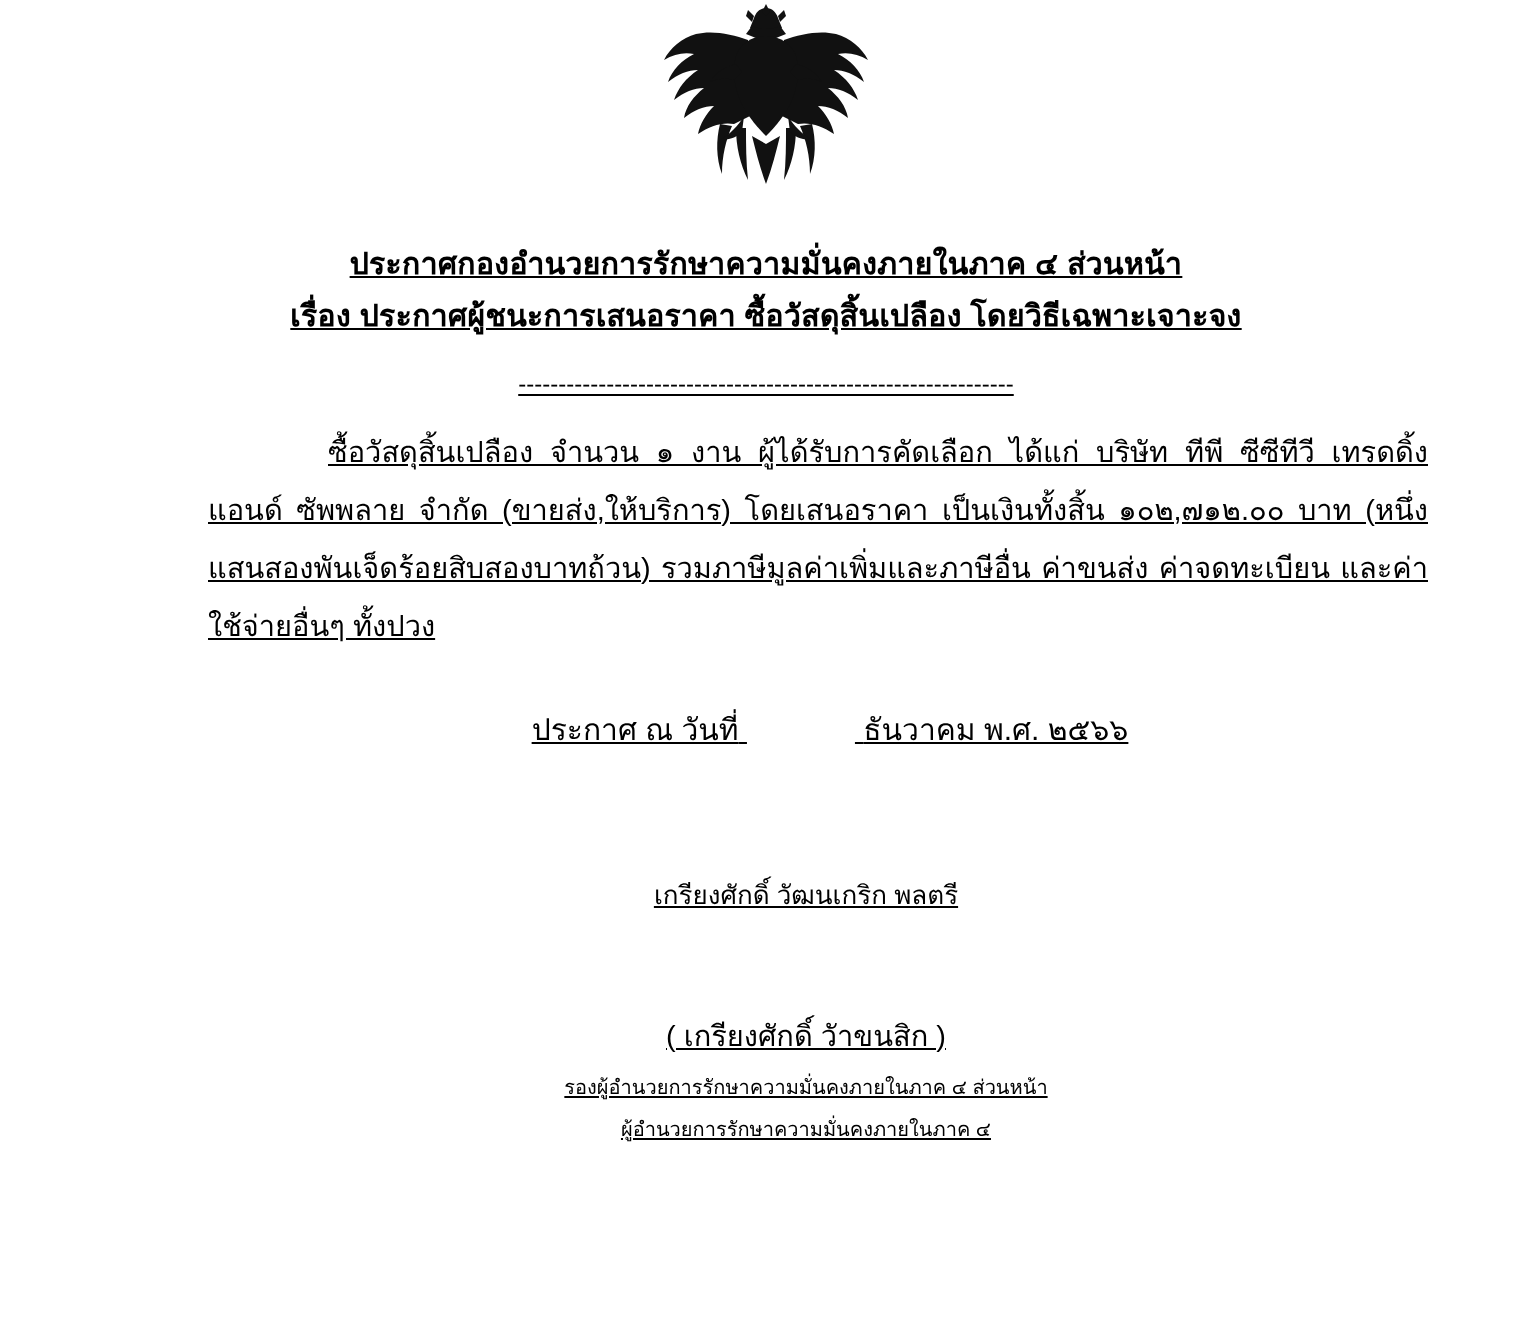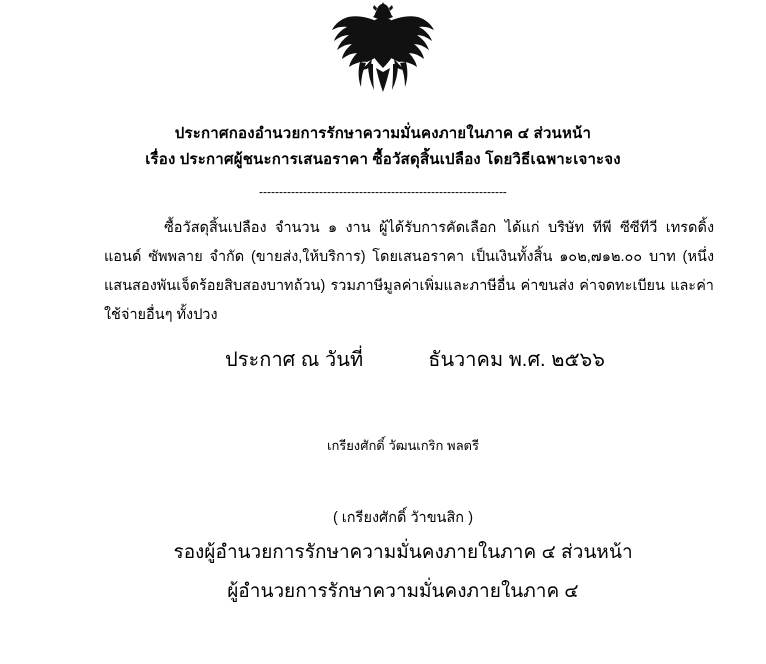--- a/index.html
+++ b/index.html
@@ -13,20 +13,21 @@
     font-family: "Liberation Sans", "DejaVu Sans", sans-serif;
     color: #000000;
     overflow: hidden;
   }
   .page {
     position: relative;
     width: 766px;
     height: 580px;
     box-sizing: border-box;
     padding: 0 40px;
+    text-decoration: underline;
   }
   .emblem-wrap {
     width: 100%;
     display: flex;
     justify-content: center;
     align-items: flex-start;
     padding-top: 2px;
     height: 108px;
   }
   .emblem {
@@ -64,22 +65,22 @@
     text-align: justify;
     text-justify: inter-word;
     text-indent: 60px;
     margin: 0 0 2px 0;
   }
   .para.p2 {
     margin-top: 14px;
     margin-left: 48px;
   }
   .date-line {
-    margin-top: 14px;
-    font-size: 20px;
+    margin-top: 24px;
+    font-size: 15px;
     text-align: center;
     padding-left: 60px;
   }
   .date-gap {
     display: inline-block;
     width: 54px;
   }
   .sign-block {
     margin-top: 58px;
     text-align: center;
@@ -88,21 +89,21 @@
   .sign-name {
     font-size: 13px;
     line-height: 2.0;
   }
   .sign-paren {
     font-size: 14.5px;
     margin-top: 44px;
     line-height: 2.0;
   }
   .sign-pos {
-    font-size: 19px;
+    font-size: 10px;
     line-height: 2.1;
   }
 </style>
 </head>
 <body>
 
 <div class="page">
 
   <div class="emblem-wrap">
     <svg class="emblem" viewBox="0 0 118 104" aria-hidden="true">

